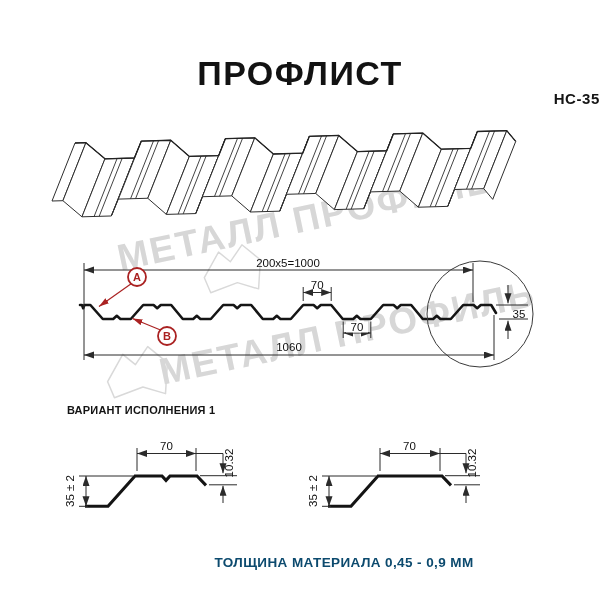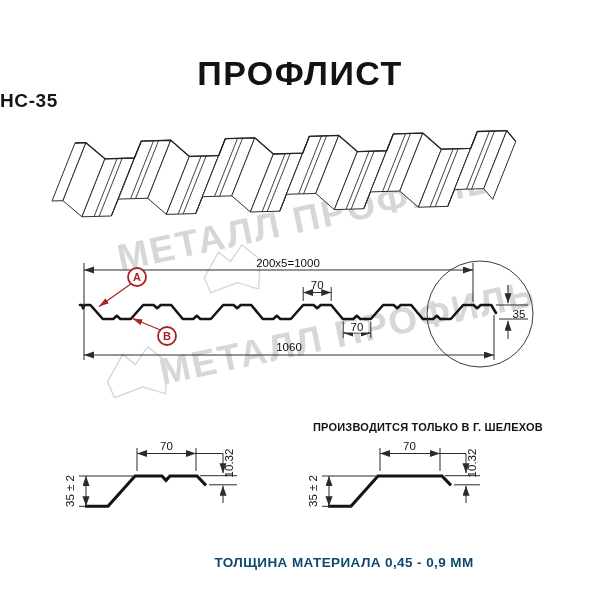--- a/index.html
+++ b/index.html
@@ -1,21 +1,21 @@
 <!DOCTYPE html>
 <html><head>
 <meta charset="utf-8">
 <style>
   html,body{margin:0;padding:0;background:#ffffff;}
   .page{position:relative;width:600px;height:600px;background:#fff;overflow:hidden;
         font-family:"Liberation Sans",sans-serif;}
   .abs{position:absolute;}
   .title{left:0;top:54px;width:600px;text-align:center;font-size:34px;font-weight:800;
          letter-spacing:1.5px;color:#121212;}
-  .subtitle{left:0;top:90px;width:600px;text-align:left;font-size:19px;font-weight:700;
+  .subtitle{left:0;top:90px;width:600px;text-align:right;font-size:15px;font-weight:700;
             letter-spacing:.6px;color:#151515;}
   .variant-h{font-size:11px;font-weight:700;color:#141414;letter-spacing:.2px;line-height:16px;}
   .footer{left:0;top:555px;width:600px;text-align:center;font-size:13.5px;font-weight:700;
           letter-spacing:.4px;color:#0c4a6e;margin-left:44px;}
   .wm{color:#d7d7d7;font-weight:700;font-size:37px;letter-spacing:2px;white-space:nowrap;
       transform:rotate(-12deg);transform-origin:left center;z-index:0;user-select:none;}
   svg.layer{position:absolute;left:0;top:0;z-index:1;}
   svg.bg{position:absolute;left:0;top:0;z-index:0;}
   text.dim{font-family:"Liberation Sans",sans-serif;font-size:11.5px;fill:#111;}
   text.mk{font-family:"Liberation Sans",sans-serif;font-size:11px;font-weight:700;fill:#aa2222;}
@@ -154,15 +154,15 @@
         <line x1="329" y1="476" x2="329" y2="506.3" marker-start="url(#ah)" marker-end="url(#ah)"></line>
       </g>
       <text class="dim" x="409.5" y="450" text-anchor="middle">70</text>
       <text class="dim" text-anchor="middle" transform="rotate(-90 476 463)" x="476" y="463">10.32</text>
       <text class="dim" text-anchor="middle" transform="rotate(-90 316.5 491)" x="316.5" y="491">35 ± 2</text>
     </g>
   </svg>
 
   <div class="abs title">ПРОФЛИСТ</div>
   <div class="abs subtitle">НС-35</div>
-  <div class="abs variant-h" style="left:313px;top:419px;">ПРОИЗВОДИТСЯ ТОЛЬКО В Г. ШЕЛЕХОВ</div>
+  <div class="abs variant-h" style="left:67px;top:402px;">ВАРИАНТ ИСПОЛНЕНИЯ 1</div>
   <div class="abs footer">ТОЛЩИНА МАТЕРИАЛА 0,45 - 0,9 ММ</div>
 </div>
 
 </body></html>

